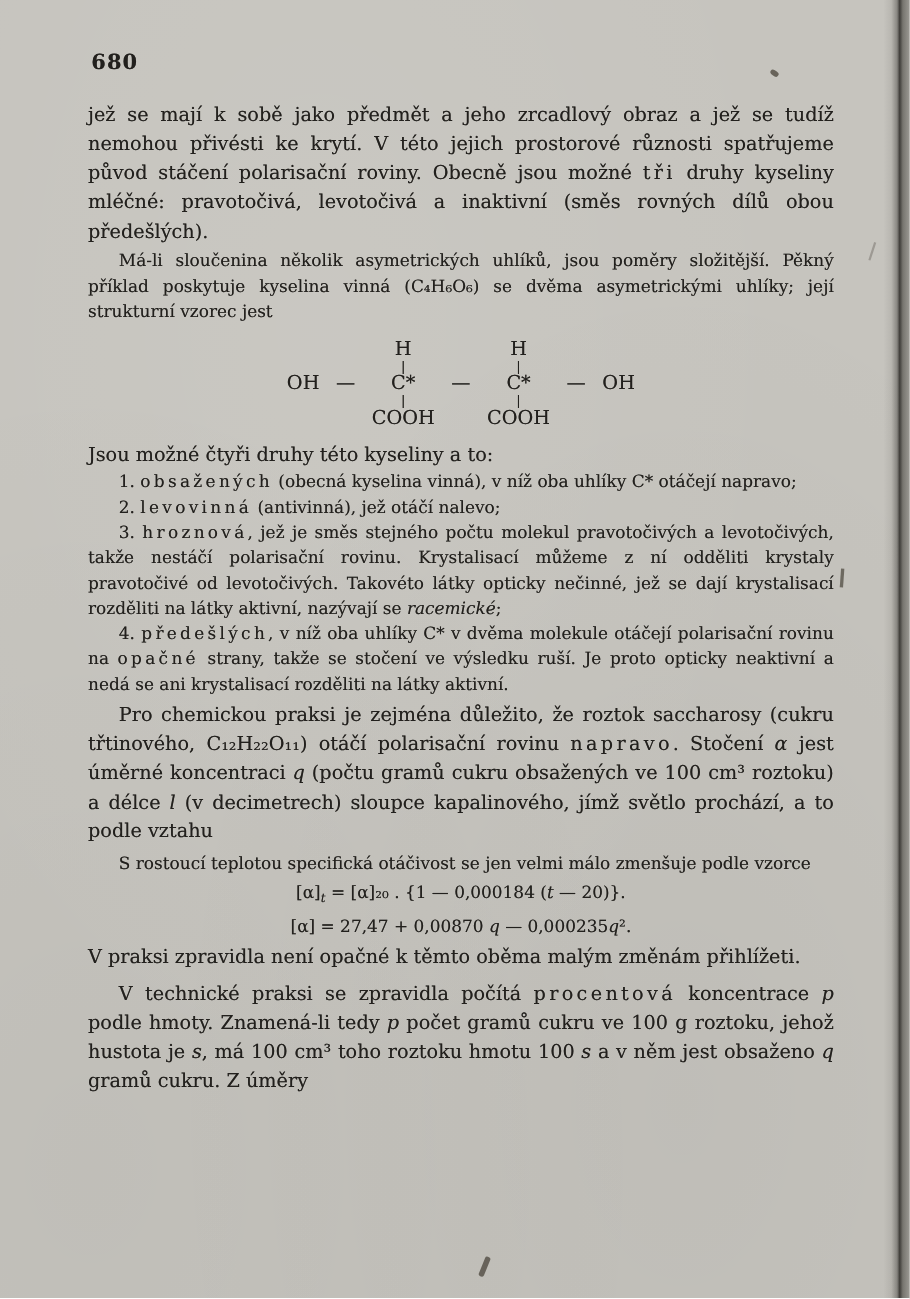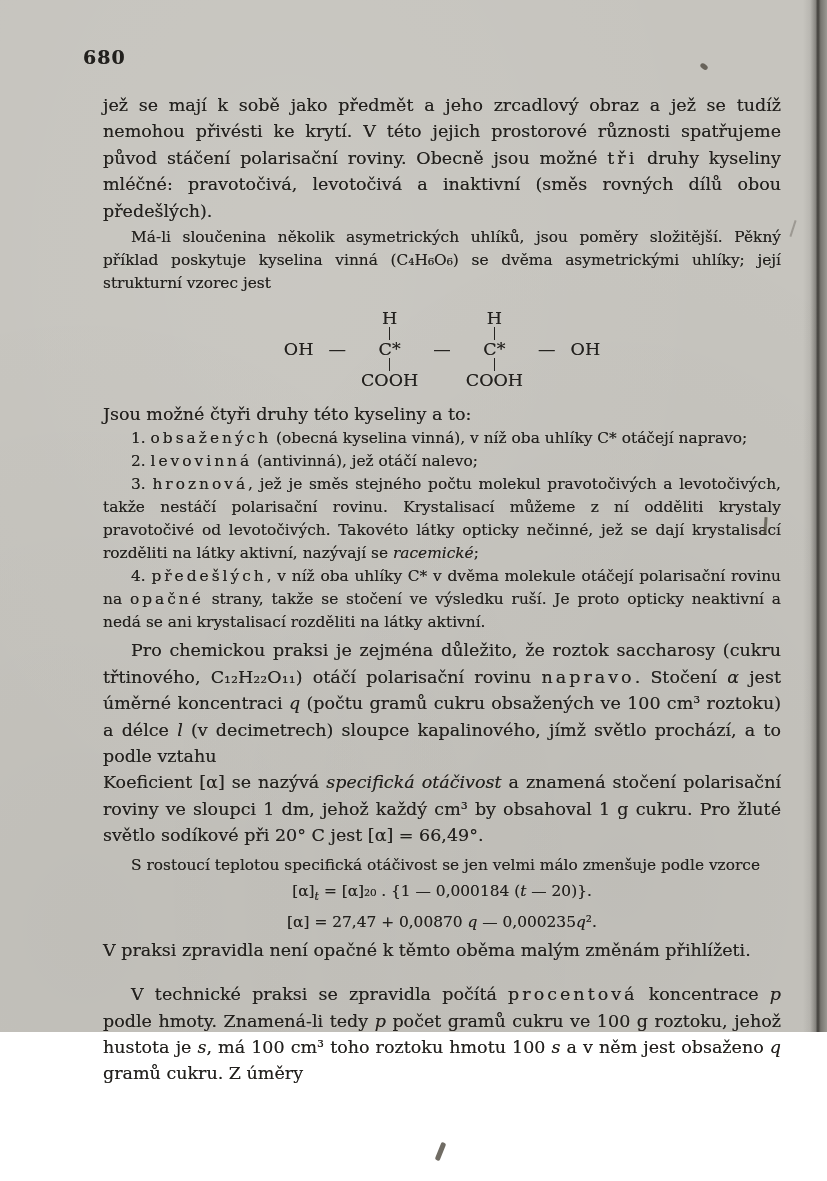--- a/index.html
+++ b/index.html
@@ -2,21 +2,21 @@
 <html lang="cs"><head>
 <meta charset="utf-8">
 <style>
   html, body {
     margin: 0; padding: 0;
     width: 827px; height: 1181px;
     overflow: hidden;
   }
   .page {
     position: relative;
-    width: 827px; height: 1032px;
+    width: 827px; height: 1180px;
     background-color: #c6c4be;
     background-image:
       radial-gradient(ellipse at 35% 25%, rgba(255,255,255,0.06), rgba(255,255,255,0) 60%),
       radial-gradient(ellipse at 75% 85%, rgba(0,0,0,0.035), rgba(0,0,0,0) 55%),
       radial-gradient(ellipse at 10% 90%, rgba(0,0,0,0.03), rgba(0,0,0,0) 50%);
     font-family: "DejaVu Serif", "DejaVu Sans", serif;
     color: #22201d;
   }
   .page * { text-shadow: 0 0 0.5px rgba(34,32,29,0.55); }
 
@@ -27,35 +27,35 @@
       rgba(62,60,56,0.45) 52%, #3f3d39 62%,
       #77756f 74%, #9b9993 100%);
   }
 
   .page-number {
     position: absolute; left: 83px; top: 46px;
     font-size: 19px; font-weight: bold; letter-spacing: 1px;
   }
 
   .text-block {
-    position: absolute; left: 103px; top: 92px; width: 678px;
+    position: absolute; left: 80px; top: 92px; width: 678px;
   }
 
   p { margin: 0; text-align: justify; }
   .lg { font-size: 17.5px; line-height: 26.4px; }
   .sm { font-size: 15.4px; line-height: 23px; }
   .ind { text-indent: 28px; }
   .sp { letter-spacing: 3px; }
   .it { font-style: italic; }
 
   .m-p2  { margin-top: 2px; }
   .m-p4  { margin-top: 3px; }
   .m-p6  { margin-top: 5px; }
   .m-p8  { margin-top: 3px; }
-  .m-p9  { margin-top: 18px; }
+  .m-p9  { margin-top: 7px; }
 
   
   .chem {
     margin: 13px 0 11px;
     display: flex; justify-content: center; align-items: center;
     gap: 15px; font-size: 17.5px;
   }
   .chem .dash { letter-spacing: 0; }
   .ccol {
     display: flex; flex-direction: column; align-items: center;
@@ -124,21 +124,20 @@
 
     <p class="sm ind"><span>2. </span><span class="sp">levovinná</span><span> (antivinná), jež otáčí nalevo;</span></p>
 
     <p class="sm ind"><span>3. </span><span class="sp">hroznová</span><span>, jež je směs stejného počtu molekul pravotočivých a levotočivých, takže nestáčí polarisační rovinu. Krystalisací můžeme z ní odděliti krystaly pravotočivé od levotočivých. Takovéto látky opticky nečinné, jež se dají krystalisací rozděliti na látky aktivní, nazývají se </span><span class="it">racemické</span><span>;</span></p>
 
     <p class="sm ind"><span>4. </span><span class="sp">předešlých</span><span>, v níž oba uhlíky C* v dvěma molekule otáčejí polarisační rovinu na </span><span class="sp">opačné</span><span> strany, takže se stočení ve výsledku ruší. Je proto opticky neaktivní a nedá se ani krystalisací rozděliti na látky aktivní.</span></p>
 
     <p class="lg ind m-p4"><span>Pro chemickou praksi je zejména důležito, že roztok saccharosy (cukru třtinového, C₁₂H₂₂O₁₁) otáčí polarisační rovinu </span><span class="sp">napravo</span><span>. Stočení </span><span class="it">α</span><span> jest úměrné koncentraci </span><span class="it">q</span><span> (počtu gramů cukru obsažených ve 100 cm³ roztoku) a délce </span><span class="it">l</span><span> (v decimetrech) sloupce kapalinového, jímž světlo prochází, a to podle vztahu</span></p>
 
 
-    <p class="lg"><span>Koeficient [α] se nazývá </span><span class="it">specifická otáčivost</span><span> a znamená stočení polarisační roviny ve sloupci 1 dm, jehož každý cm³ by obsahoval 1 g cukru. Pro žluté světlo sodíkové při 20° C jest [α] = 66,49°.</span></p>
 
     <p class="sm ind m-p6"><span>S rostoucí teplotou specifická otáčivost se jen velmi málo zmenšuje podle vzorce</span></p>
 
     <div class="formula f-sm"><span>[α]</span><span class="ssub it">t</span><span> = [α]₂₀ . {1 — 0,000184 (</span><span class="it">t</span><span> — 20)}.</span></div>
 
 
     <div class="formula f-sm"><span>[α] = 27,47 + 0,00870 </span><span class="it">q</span><span> — 0,000235</span><span class="it">q</span><span>².</span></div>
 
     <p class="lg m-p8"><span>V praksi zpravidla není opačné k těmto oběma malým změnám přihlížeti.</span></p>
 

